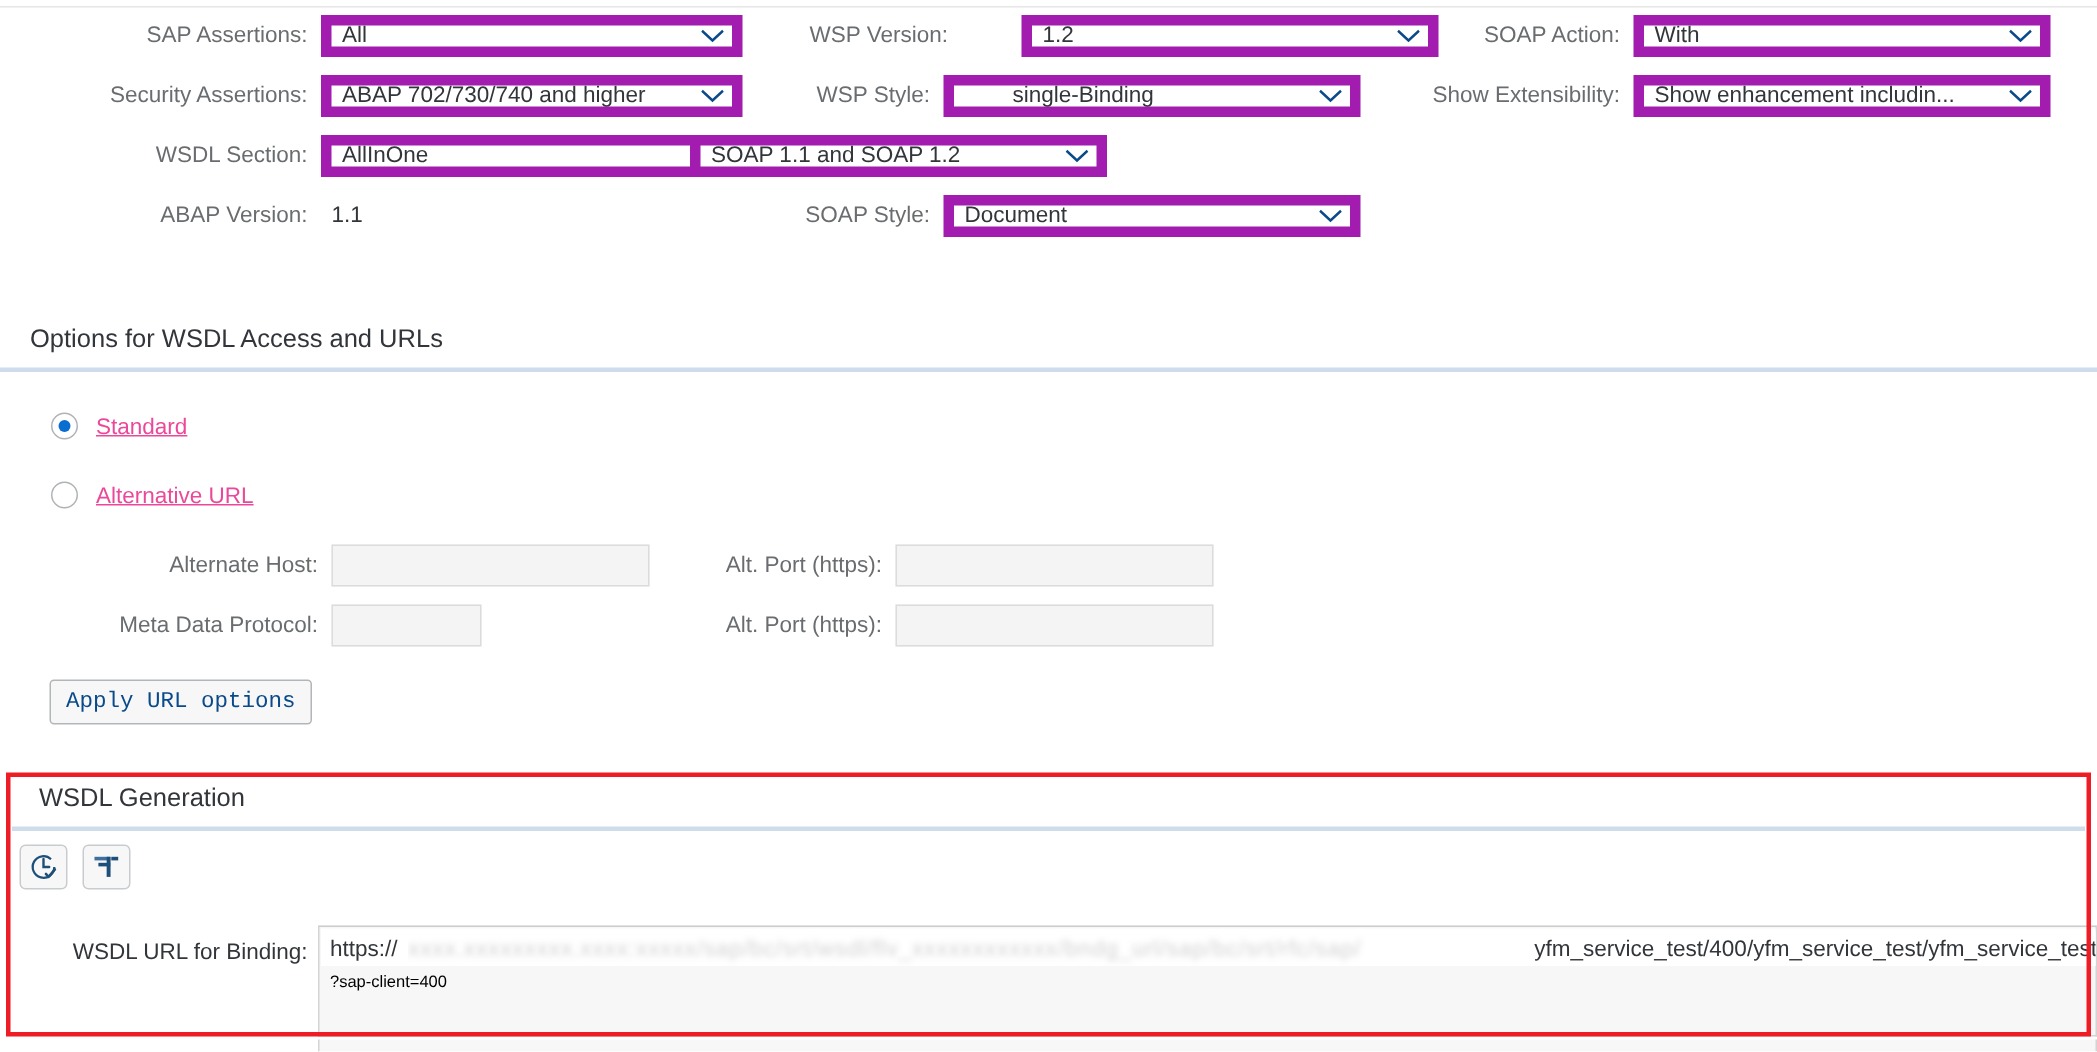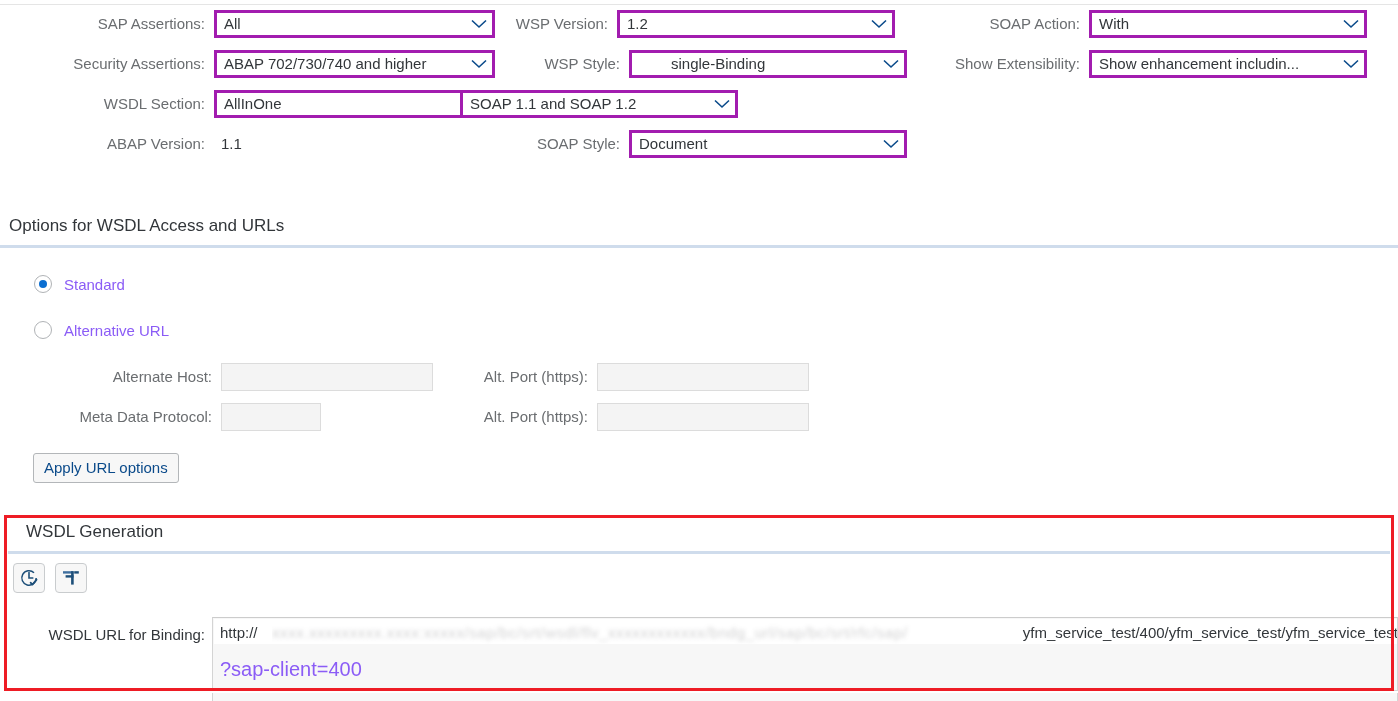--- a/index.html
+++ b/index.html
@@ -47,21 +47,21 @@
     white-space: nowrap;
     padding-right: 9px;
     line-height: 30px;
   }
   .field-label.dark { color: #32363a; }
 
   
   .select-box {
     position: relative;
     height: 28px;
-    border: 3px solid #a21caf;
+    border: 7px solid #a21caf;
     background: #ffffff;
     display: flex;
     align-items: center;
     box-sizing: border-box;
   }
   .select-value {
     font-size: 15px;
     color: #32363a;
     padding-left: 7px;
     white-space: nowrap;
@@ -88,21 +88,21 @@
   }
 
   
   .section {
     position: absolute;
   }
   .section-title {
     font-size: 17px;
     color: #32363a;
     white-space: nowrap;
-    padding-left: 9px;
+    padding-left: 20px;
   }
   .section-rule {
     height: 3px;
     background: #cfdcec;
     margin-top: 9px;
   }
 
   
   .radio-row {
     position: absolute;
@@ -121,43 +121,44 @@
   .radio.checked::after {
     content: "";
     position: absolute;
     left: 4px; top: 4px;
     width: 8px; height: 8px;
     border-radius: 50%;
     background: #0a6ed1;
   }
   .radio-label {
     font-size: 15px;
-    color: #8b5cf6;
+    color: #ec4899;
     padding-left: 12px;
     white-space: nowrap;
+    text-decoration: underline;
   }
 
   
   .input-box {
     height: 28px;
     background: #f4f4f4;
     border: 1px solid #dcdcdc;
     box-sizing: border-box;
   }
 
   
   .btn {
     position: absolute;
     height: 30px;
     border: 1px solid #b3b6b9;
     border-radius: 3px;
     background: #f7f7f7;
     color: #0a4a8a;
     font-size: 15px;
-    font-family: Liberation Sans, sans-serif;
+    font-family: Liberation Mono, monospace;
     line-height: 28px;
     padding: 0 10px;
     box-sizing: border-box;
     white-space: nowrap;
     cursor: pointer;
   }
 
   
   .redbox {
     position: absolute;
@@ -223,23 +224,23 @@
     top: 0;
     left: 0;
     color: rgba(50,54,58,0.23);
     filter: blur(2.2px);
     white-space: nowrap;
     line-height: 23px;
     letter-spacing: 0.6px;
   }
   .url-line2 {
     position: absolute;
-    left: 7px; top: 40px;
-    font-size: 20px;
-    color: #8b5cf6;
+    left: 7px; top: 26px;
+    font-size: 11px;
+    color: #000000;
     white-space: nowrap;
     line-height: 23px;
   }
   .url-whitebg {
     position: absolute;
     left: 1px; top: 1px;
     width: 1184px;
     height: 25px;
     background: #ffffff;
   }
@@ -294,21 +295,21 @@
           </svg>
       </div>
     </div>
   </div>
 
   <div class="field-row" style="left:0px; top:129px;">
     <div class="field-label" style="width:205px;">ABAP Version:</div>
     <div class="plain-value">1.1</div>
   </div>
 
-  <div class="field-row" style="left:448px; top:9px;">
+  <div class="field-row" style="left:472px; top:9px;gap:40px;">
     <div class="field-label" style="width:160px;">WSP Version:</div>
     <div class="select-box" style="width:278px;">
       <div class="select-value">1.2</div>
       <div class="chev">
         <svg width="16" height="10" viewBox="0 0 16 10">
             <polyline points="1,1.5 8,8 15,1.5" fill="none" stroke="#0a4a8a" stroke-width="1.6"></polyline>
           </svg>
       </div>
     </div>
   </div>
@@ -436,21 +437,21 @@
     </span>
   </div>
 
   <div class="field-row" style="left:0px; top:620px;">
     <div class="field-label dark" style="width:205px;">WSDL URL for Binding:</div>
   </div>
 
   <div class="url-area" style="left:212px; top:617px; width:1186px; height:74px;">
     <div class="url-whitebg"></div>
     <div class="url-line1">
-      <span class="url-head">http://</span>
+      <span class="url-head">https://</span>
       <span class="url-redacted">
         <span>xxxx.xxxxxxxxx.xxxx:xxxxx/sap/bc/srt/wsdl/flv_xxxxxxxxxxxx/bndg_url/sap/bc/srt/rfc/sap/</span>
       </span>
       <span class="url-tail">yfm_service_test/400/yfm_service_test/yfm_service_test</span>
     </div>
     <div class="url-line2">?sap-client=400</div>
   </div>
 
   <div class="redbox" style="left:4px; top:515px; width:1390px; height:176px;"></div>
 

